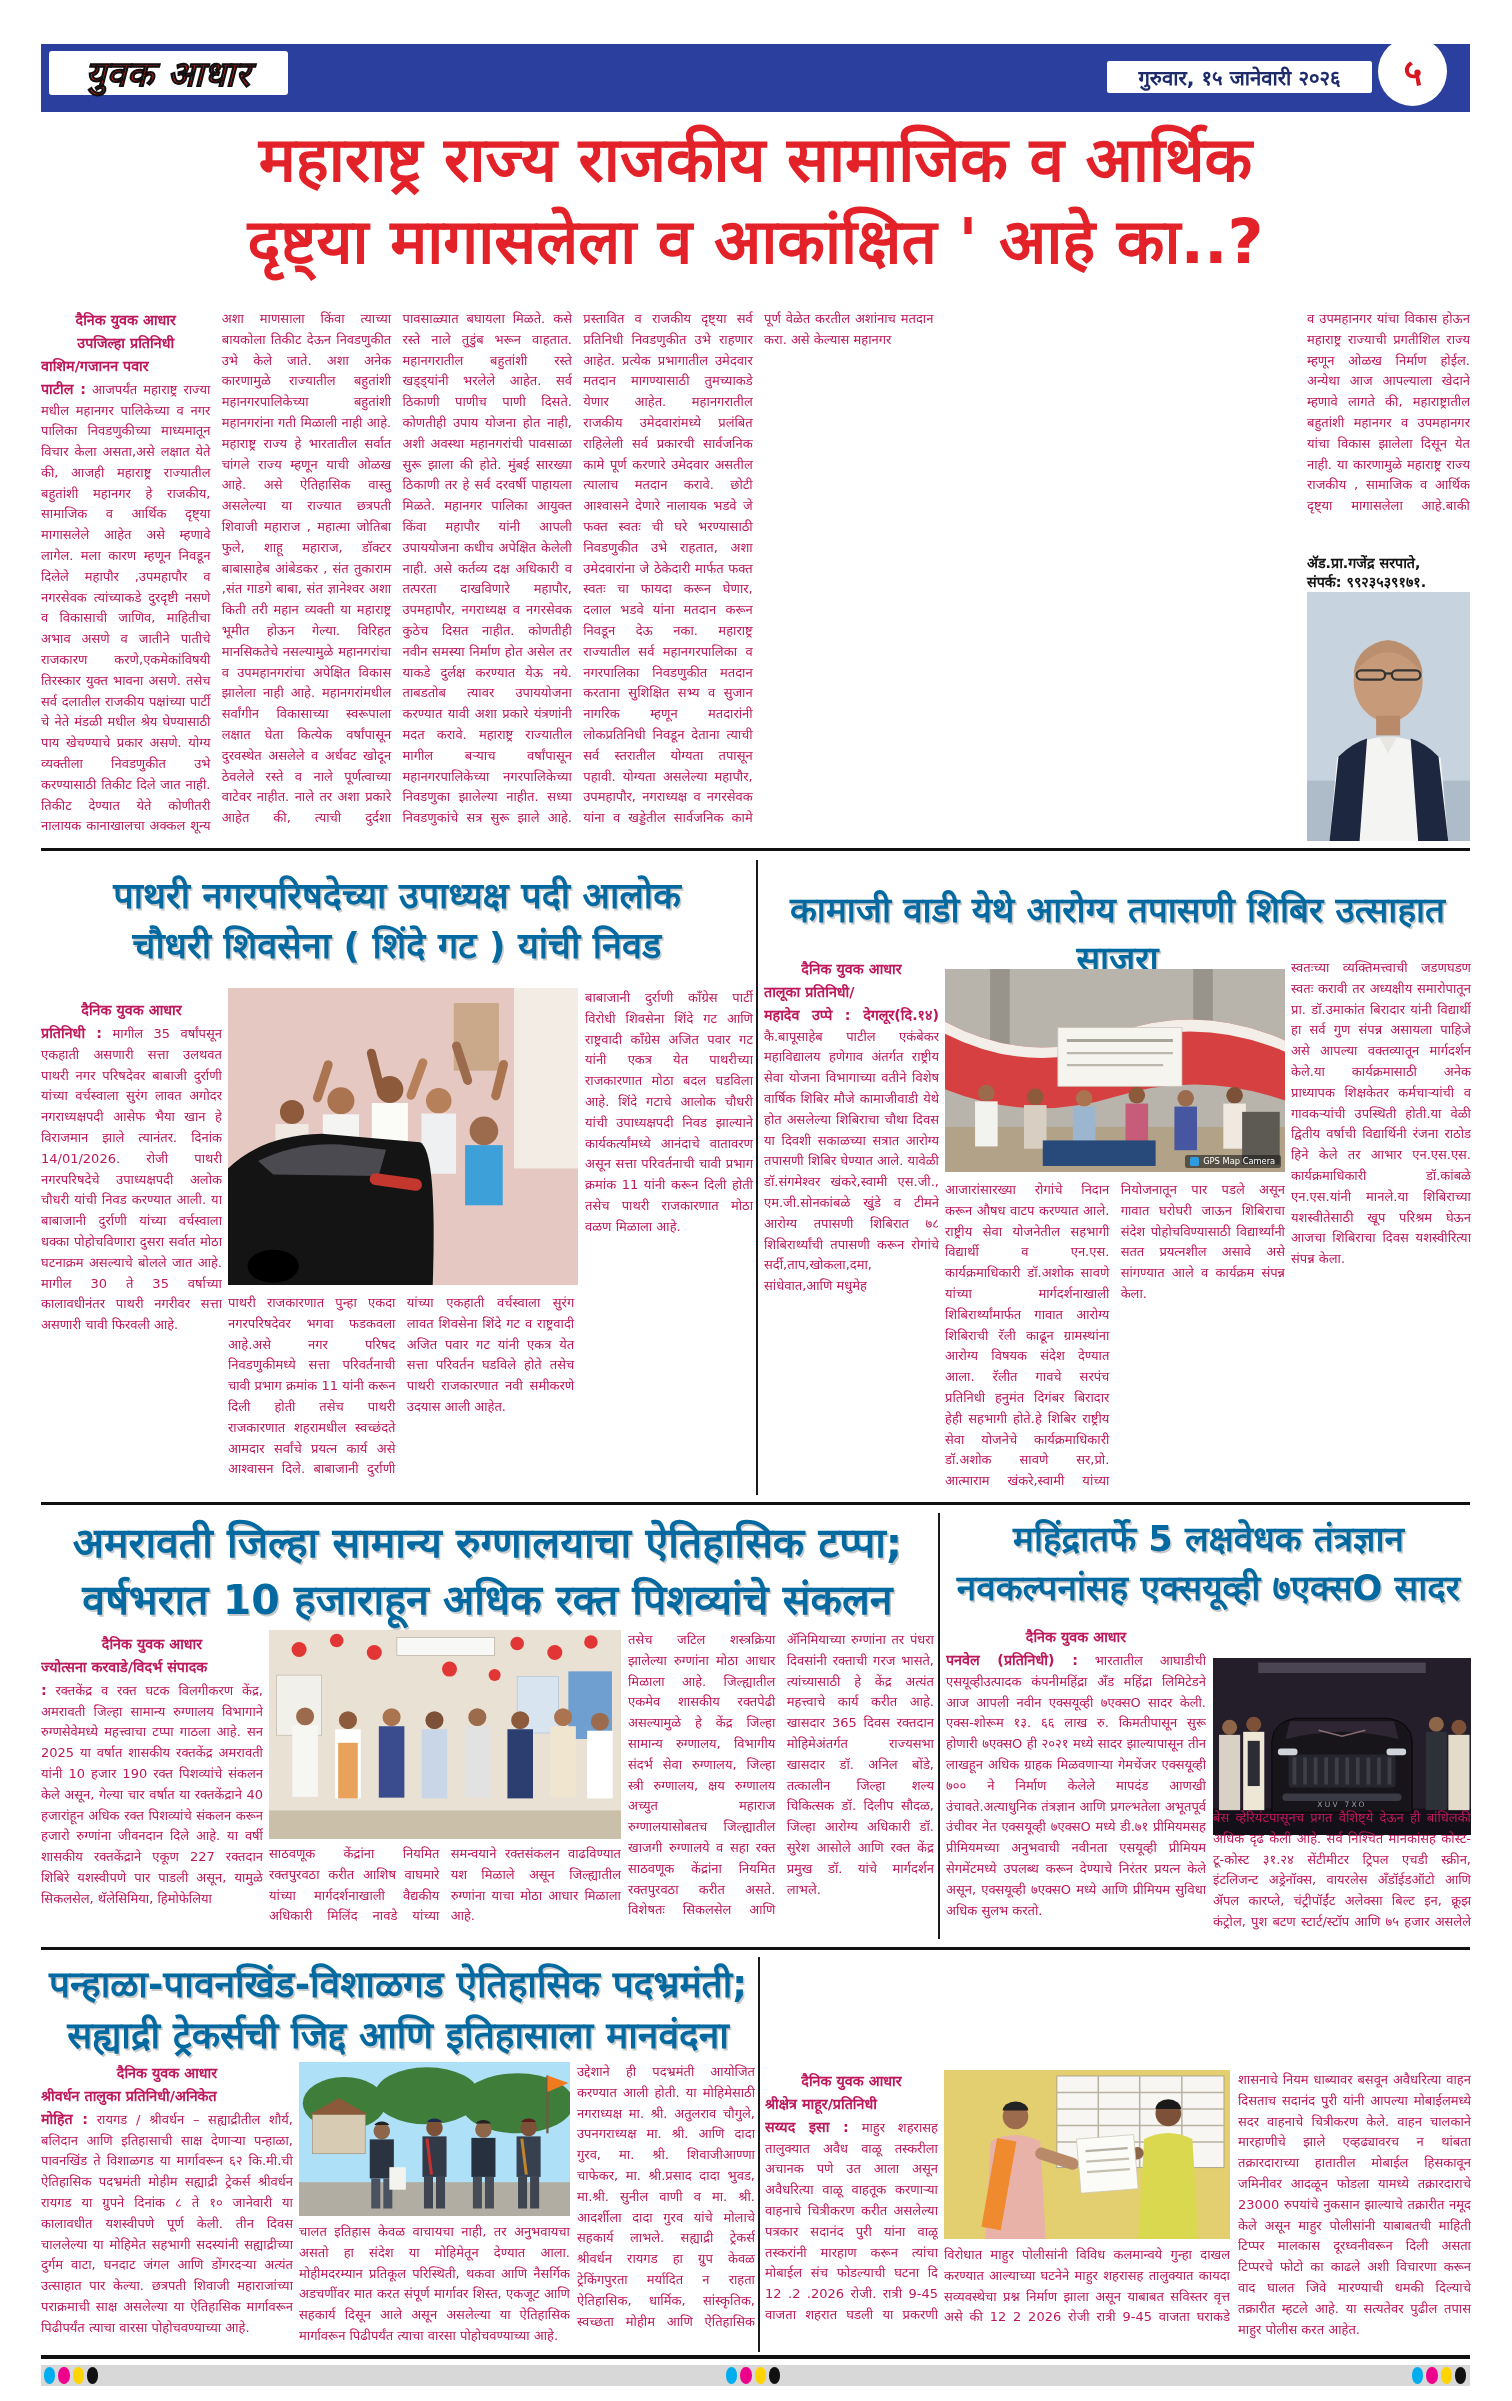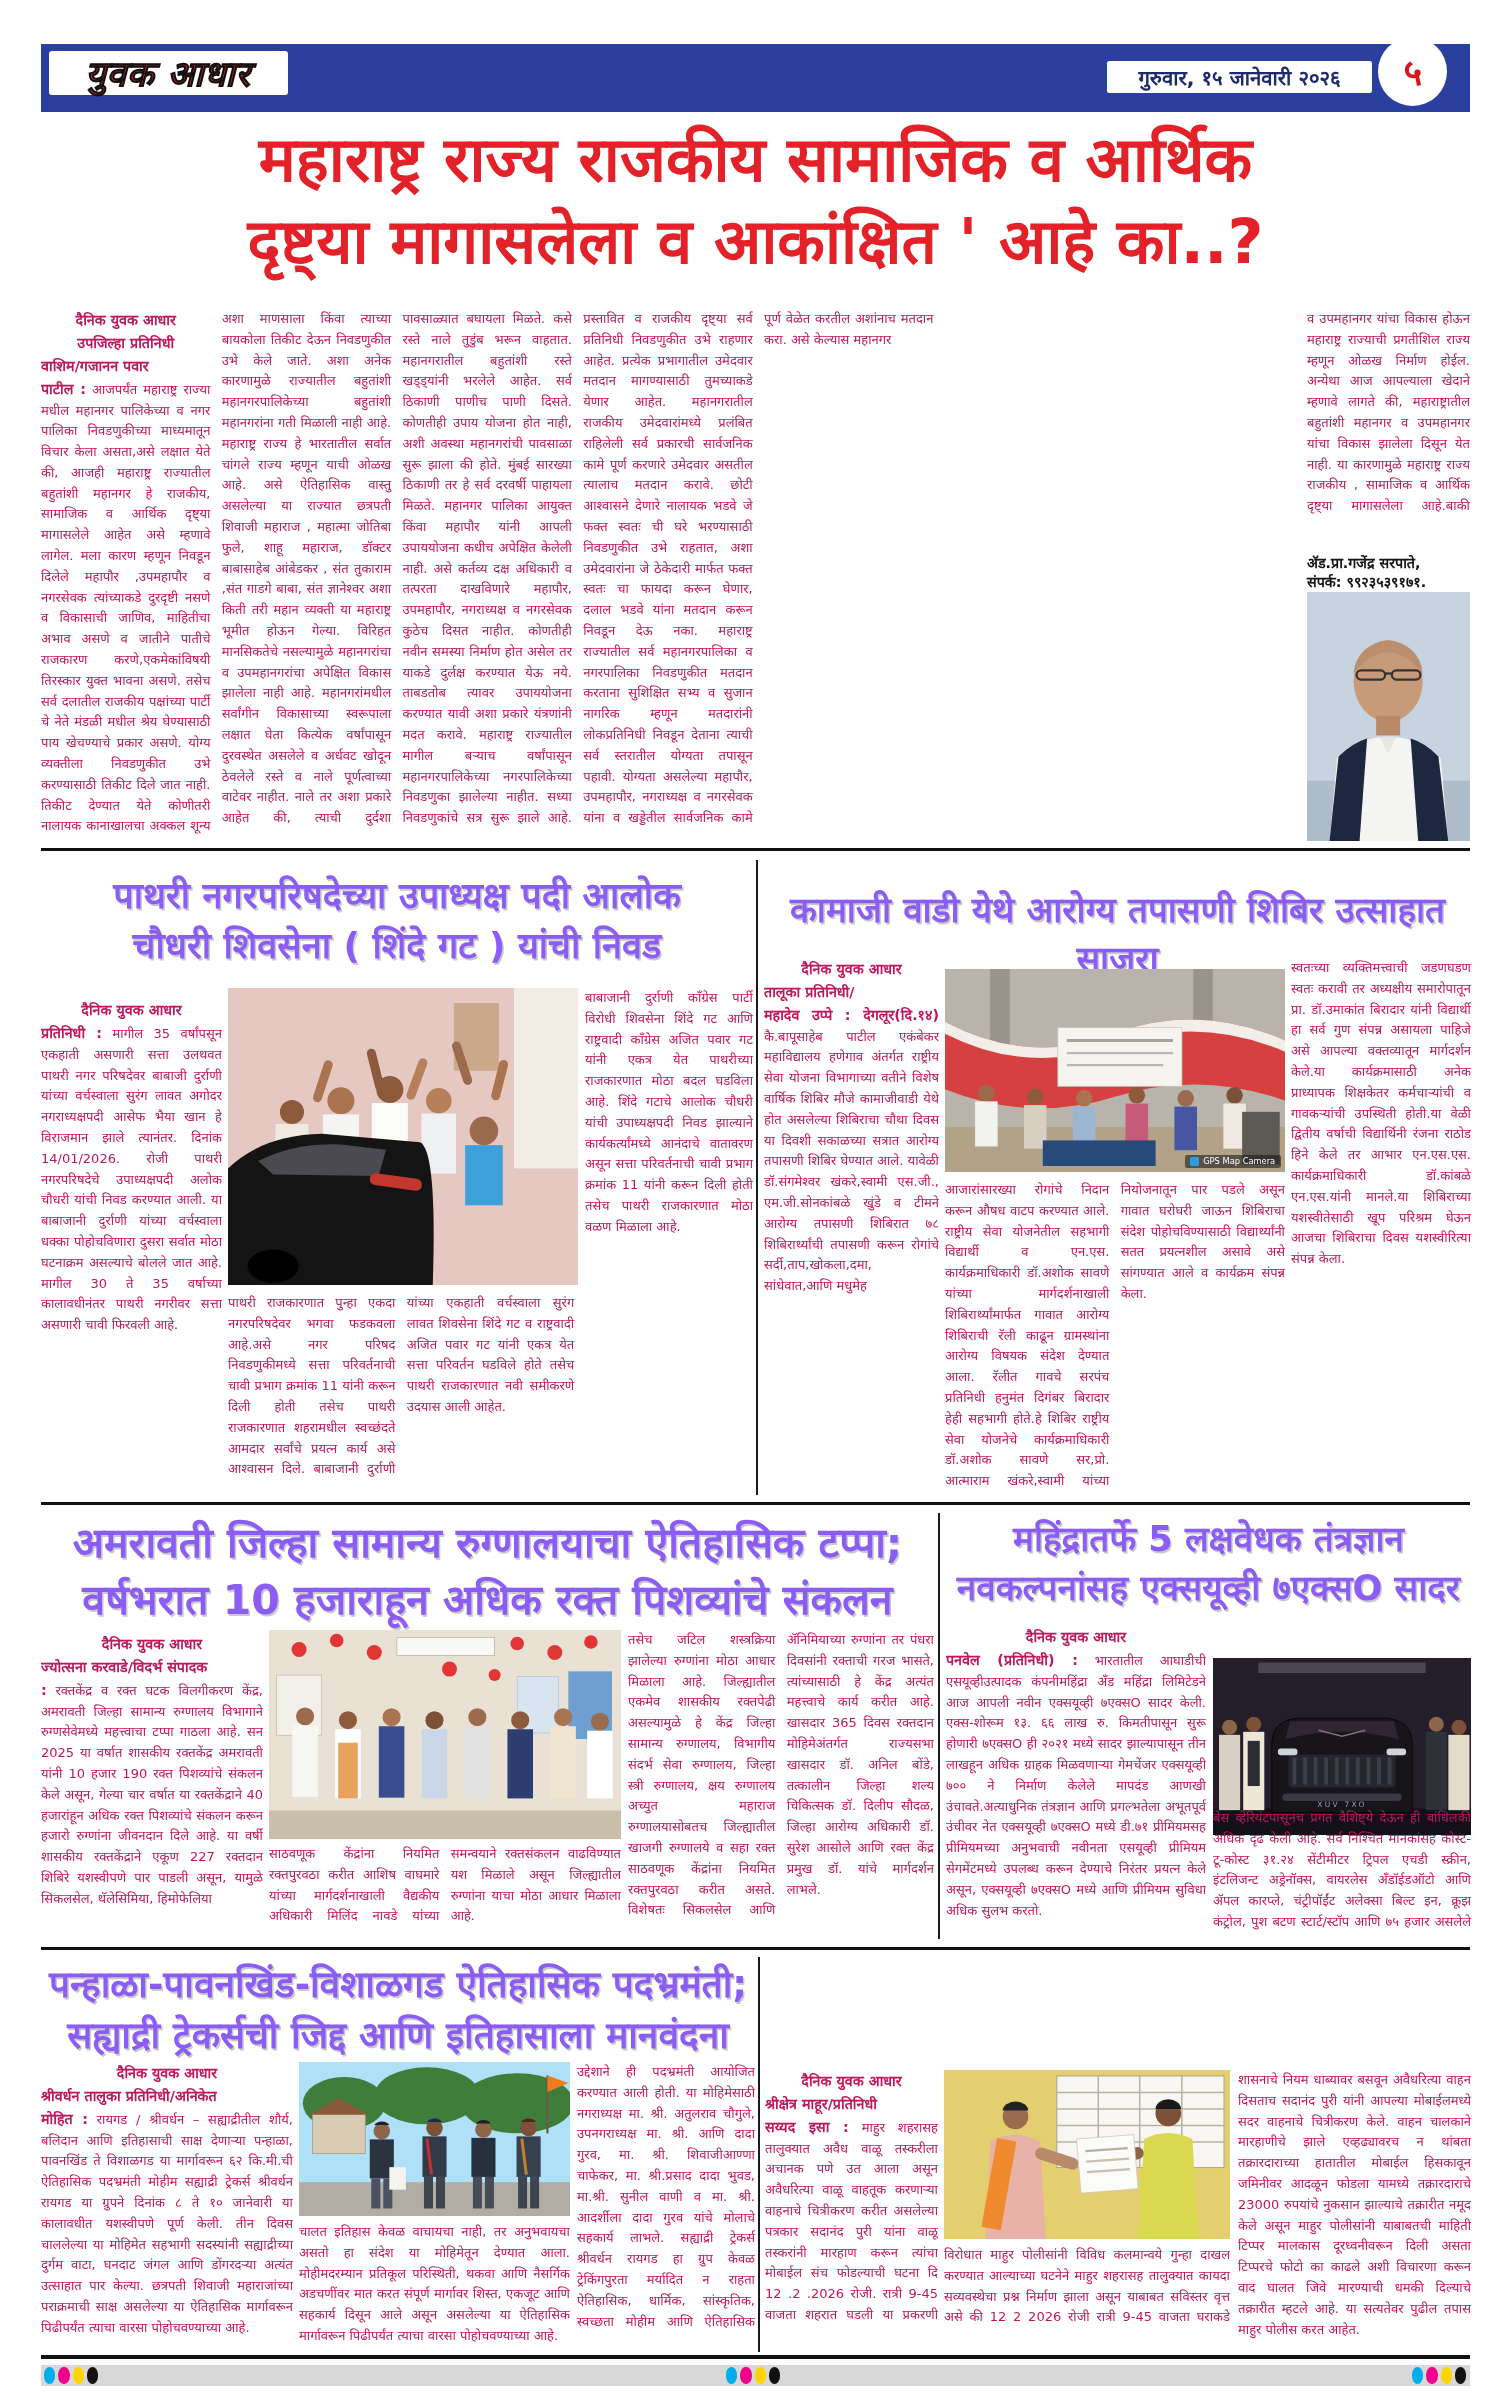--- a/index.html
+++ b/index.html
@@ -13,21 +13,21 @@
              -webkit-text-stroke:1.1px #111;letter-spacing:0.8px;white-space:nowrap;}
   .date-box{position:absolute;right:98px;top:17.3px;width:265px;height:32px;background:#ffffff;
             border-radius:2.3px;display:flex;align-items:center;justify-content:center;
             font-size:20.3px;font-weight:700;color:#1d2b6b;}
   .page-circle{position:absolute;right:22.6px;top:-6.8px;width:69px;height:69px;border-radius:50%;
                background:#ffffff;display:flex;align-items:center;justify-content:center;
                font-size:36px;font-weight:800;color:#d6171f;}
   
   .lead-headline{position:absolute;left:41px;top:119px;width:1429px;height:184px;margin:0;
                  text-align:center;color:#e32128;font-size:62px;font-weight:800;line-height:1.33;}
-  .art-headline{position:absolute;margin:0;width:100%;text-align:center;color:#8b5cf6;
+  .art-headline{position:absolute;margin:0;width:100%;text-align:center;color:#0369a1;
                 font-weight:800;line-height:1.4;text-shadow:1.5px 1.5px 0 #c9c9c9;}
   
   .bodytext{font-size:13px;line-height:1.6;text-align:justify;color:#be185d;
             overflow:hidden;column-fill:auto;column-gap:11.3px;}
   .bodytext p{margin:0;}
   .bylc{display:block;text-align:center;font-weight:800;font-size:14.3px;}
   .bylb{display:block;font-weight:800;font-size:14.3px;}
   .byli{font-weight:800;font-size:14.3px;}
   .article{position:absolute;}
   .abs{position:absolute;}

